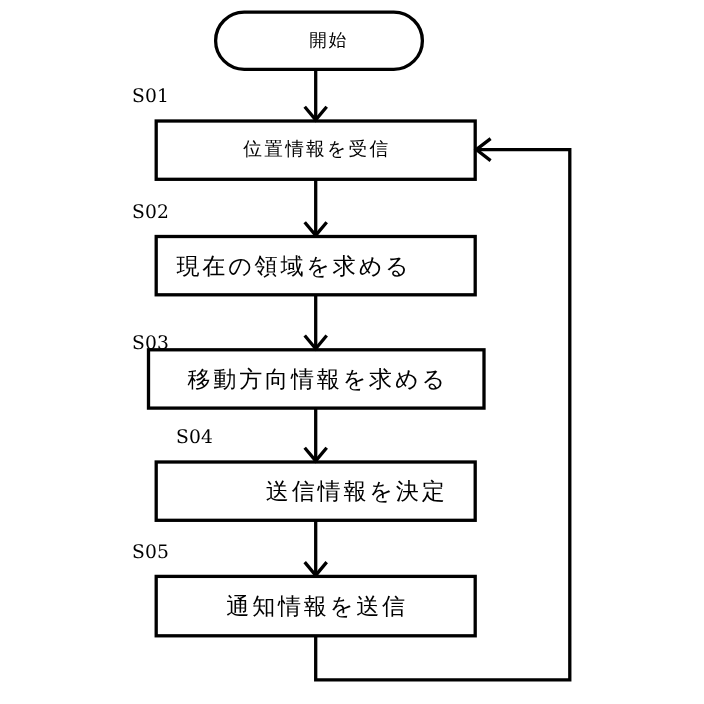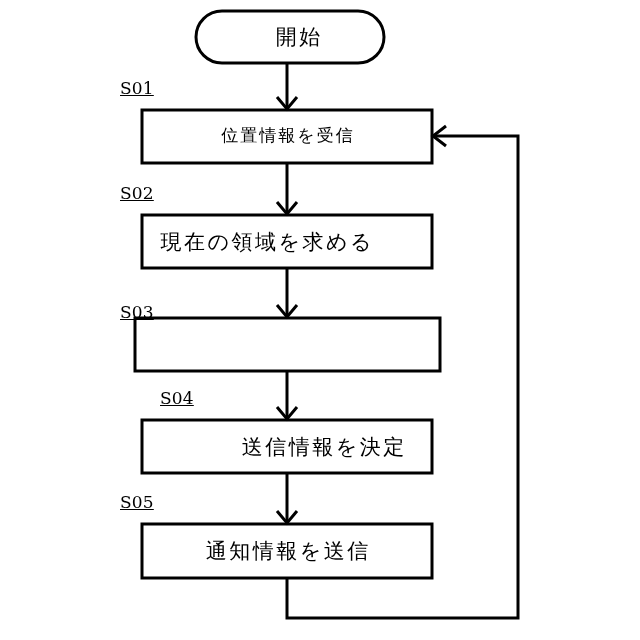--- a/index.html
+++ b/index.html
@@ -9,21 +9,21 @@
   #flowsvg{position:absolute;left:0;top:0;width:640px;height:640px;}
   .node-label{
     position:absolute;display:flex;align-items:center;justify-content:center;
     color:#000000;letter-spacing:0.12em;text-indent:0.12em;
     font-family:"DejaVu Serif","Liberation Serif",serif;
     white-space:nowrap;pointer-events:none;
   }
   .step-id{
     position:absolute;color:#000000;font-size:17px;
     font-family:"DejaVu Serif","Liberation Serif",serif;
-    letter-spacing:0.01em;white-space:nowrap;text-decoration:underline;
+    letter-spacing:0.01em;white-space:nowrap;
   }
 </style>
 </head>
 <body>
 
 <div id="stage">
 
   <svg id="flowsvg" viewBox="0 0 640 640">
 
     <rect x="196" y="11" width="188" height="52" rx="26" ry="26" fill="#ffffff" stroke="#000000" stroke-width="3"></rect>
@@ -65,20 +65,21 @@
     </g>
 
   </svg>
 
   <div class="step-id" style="left:120px;top:78px;">S01</div>
   <div class="step-id" style="left:120px;top:183px;">S02</div>
   <div class="step-id" style="left:120px;top:286px;margin-top:16px;">S03</div>
   <div class="step-id" style="left:120px;top:388px;margin-left:40px;">S04</div>
   <div class="step-id" style="left:120px;top:492px;">S05</div>
 
-  <div class="node-label" style="left:196px;top:11px;width:204px;height:52px;font-size:21px;">開始</div>
+  <div class="node-label" style="left:196px;top:11px;width:204px;height:52px;font-size:16px;">開始</div>
 
   <div class="node-label" style="left:142px;top:110px;width:290px;height:50px;font-size:17px;">位置情報を受信</div>
   <div class="node-label" style="left:142px;top:215px;width:248px;height:53px;font-size:21px;">現在の領域を求める</div>
+  <div class="node-label" style="left:135px;top:318px;width:305px;height:53px;font-size:21px;">移動方向情報を求める</div>
   <div class="node-label" style="left:142px;top:420px;width:290px;height:53px;font-size:21px;padding-left:36px;">送信情報を決定</div>
   <div class="node-label" style="left:142px;top:524px;width:290px;height:54px;font-size:21px;">通知情報を送信</div>
 
 </div>
 
 </body></html>

